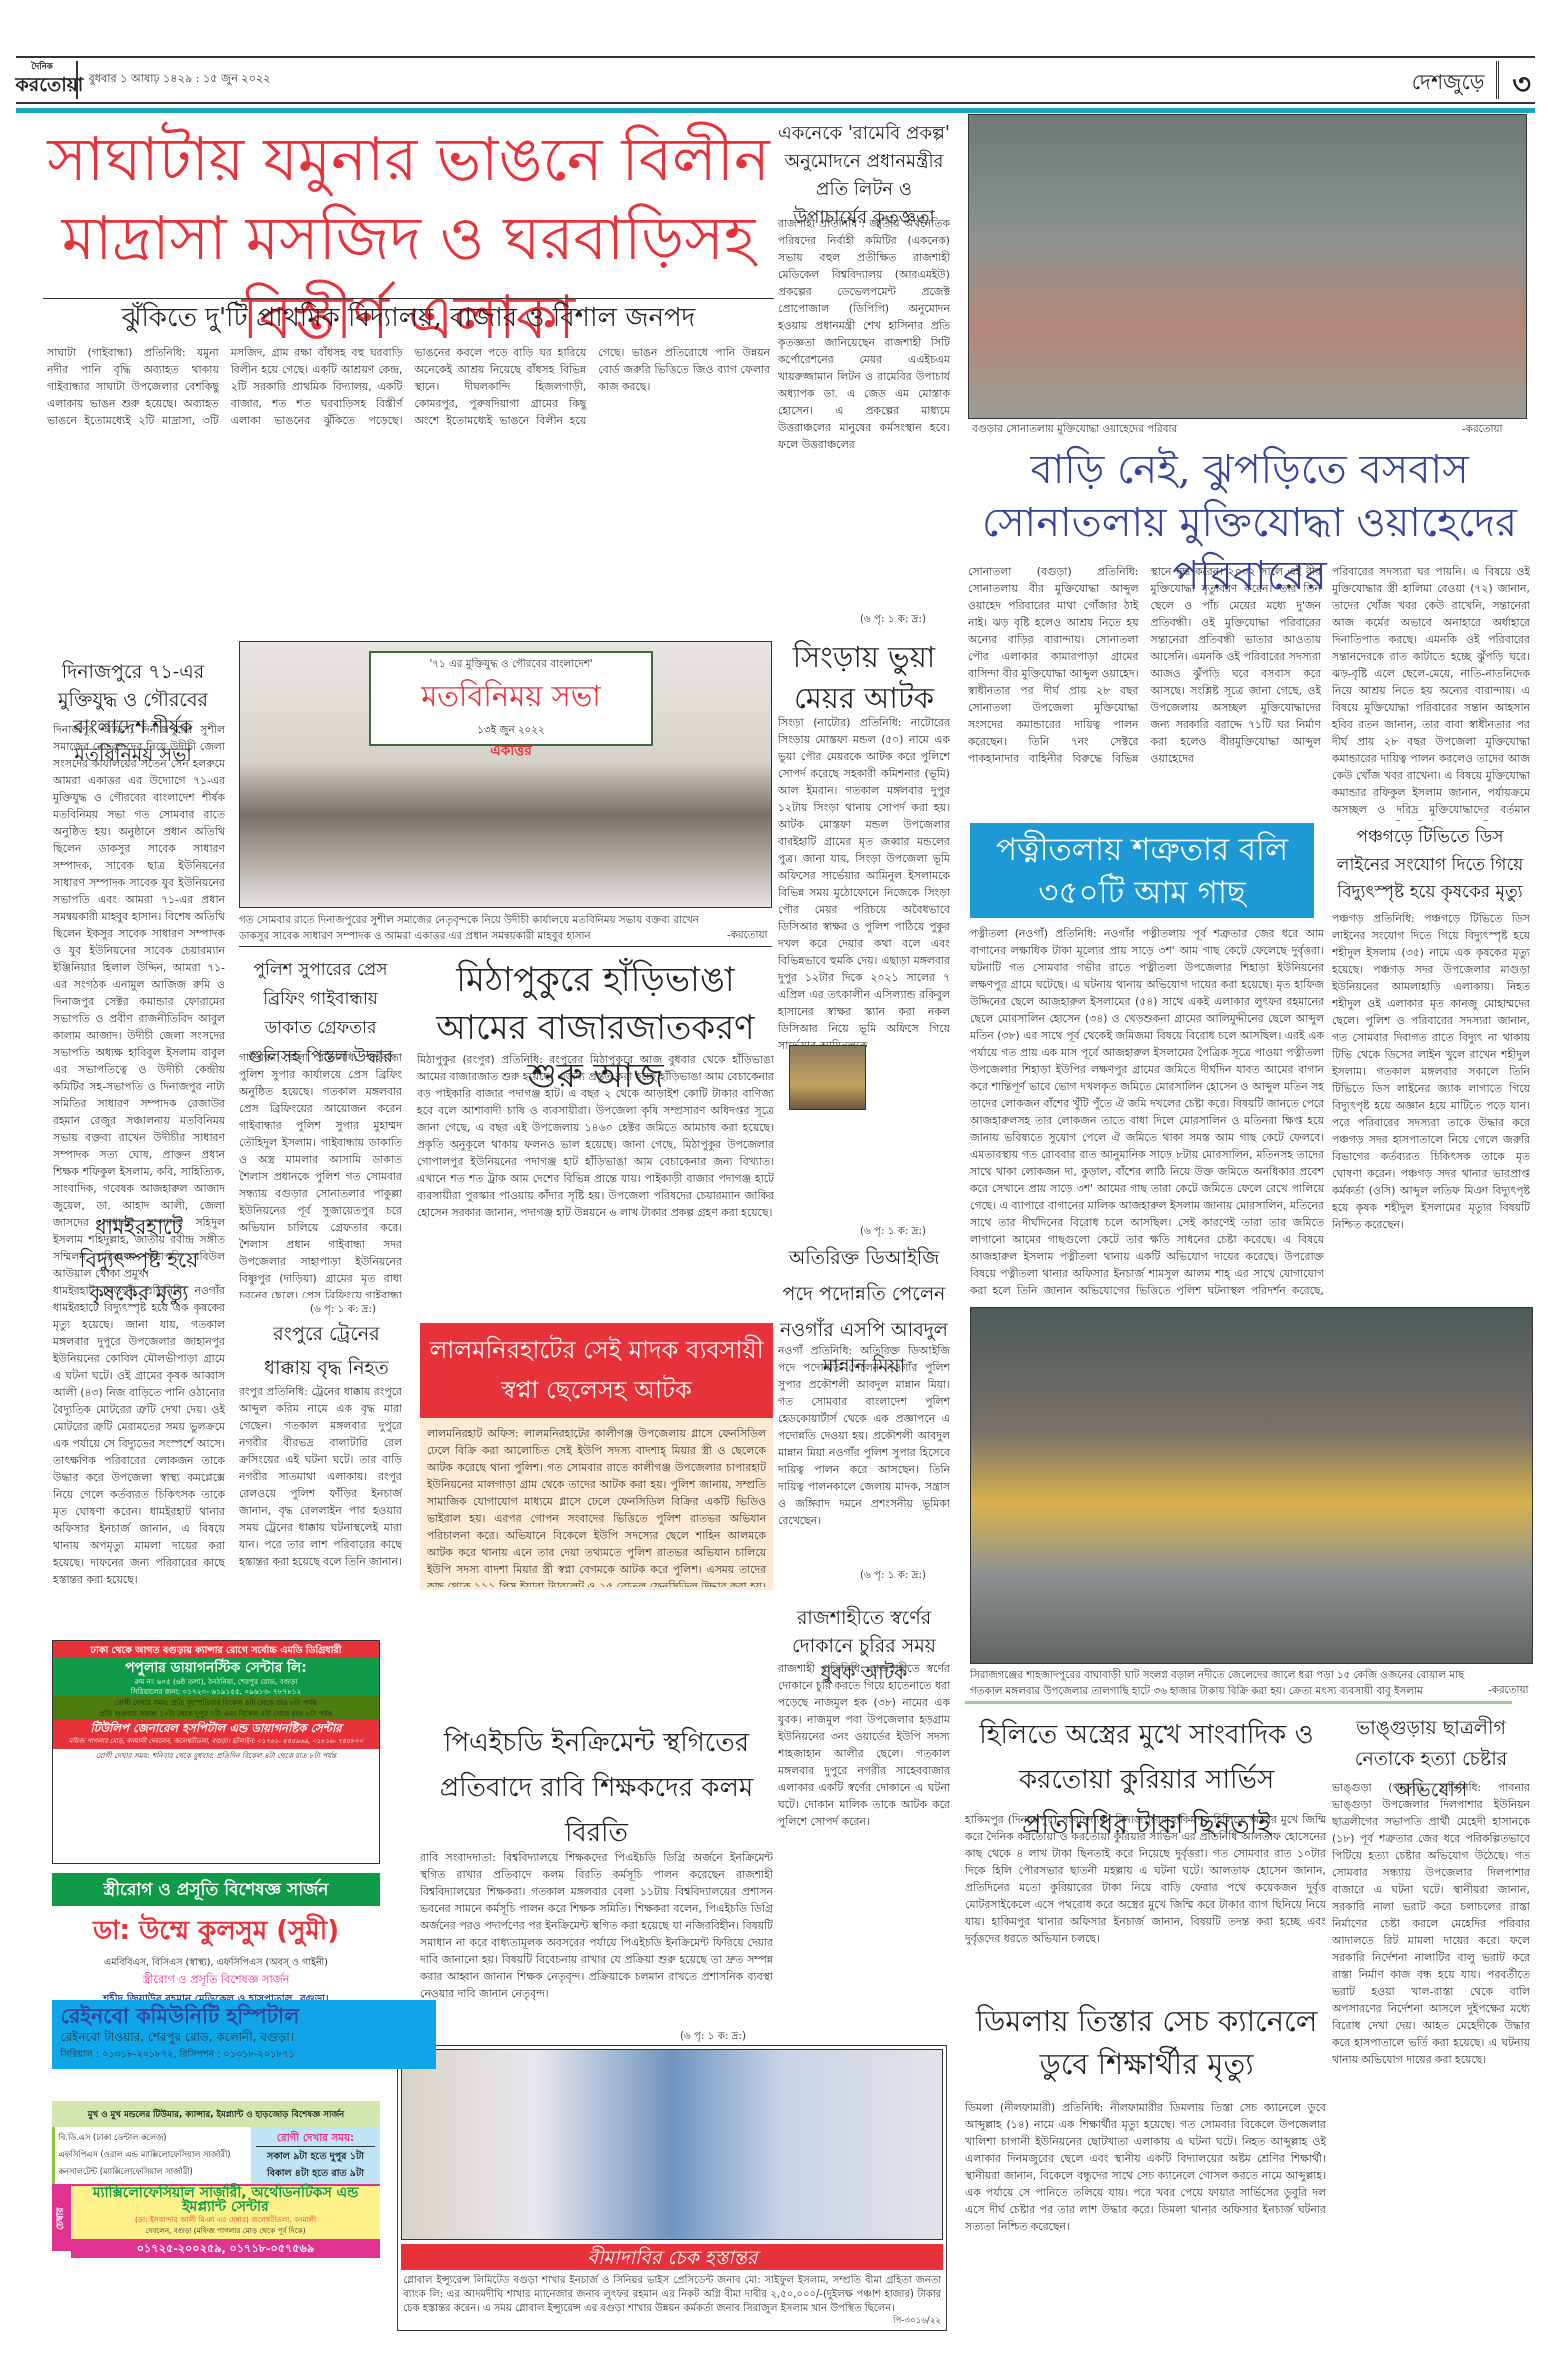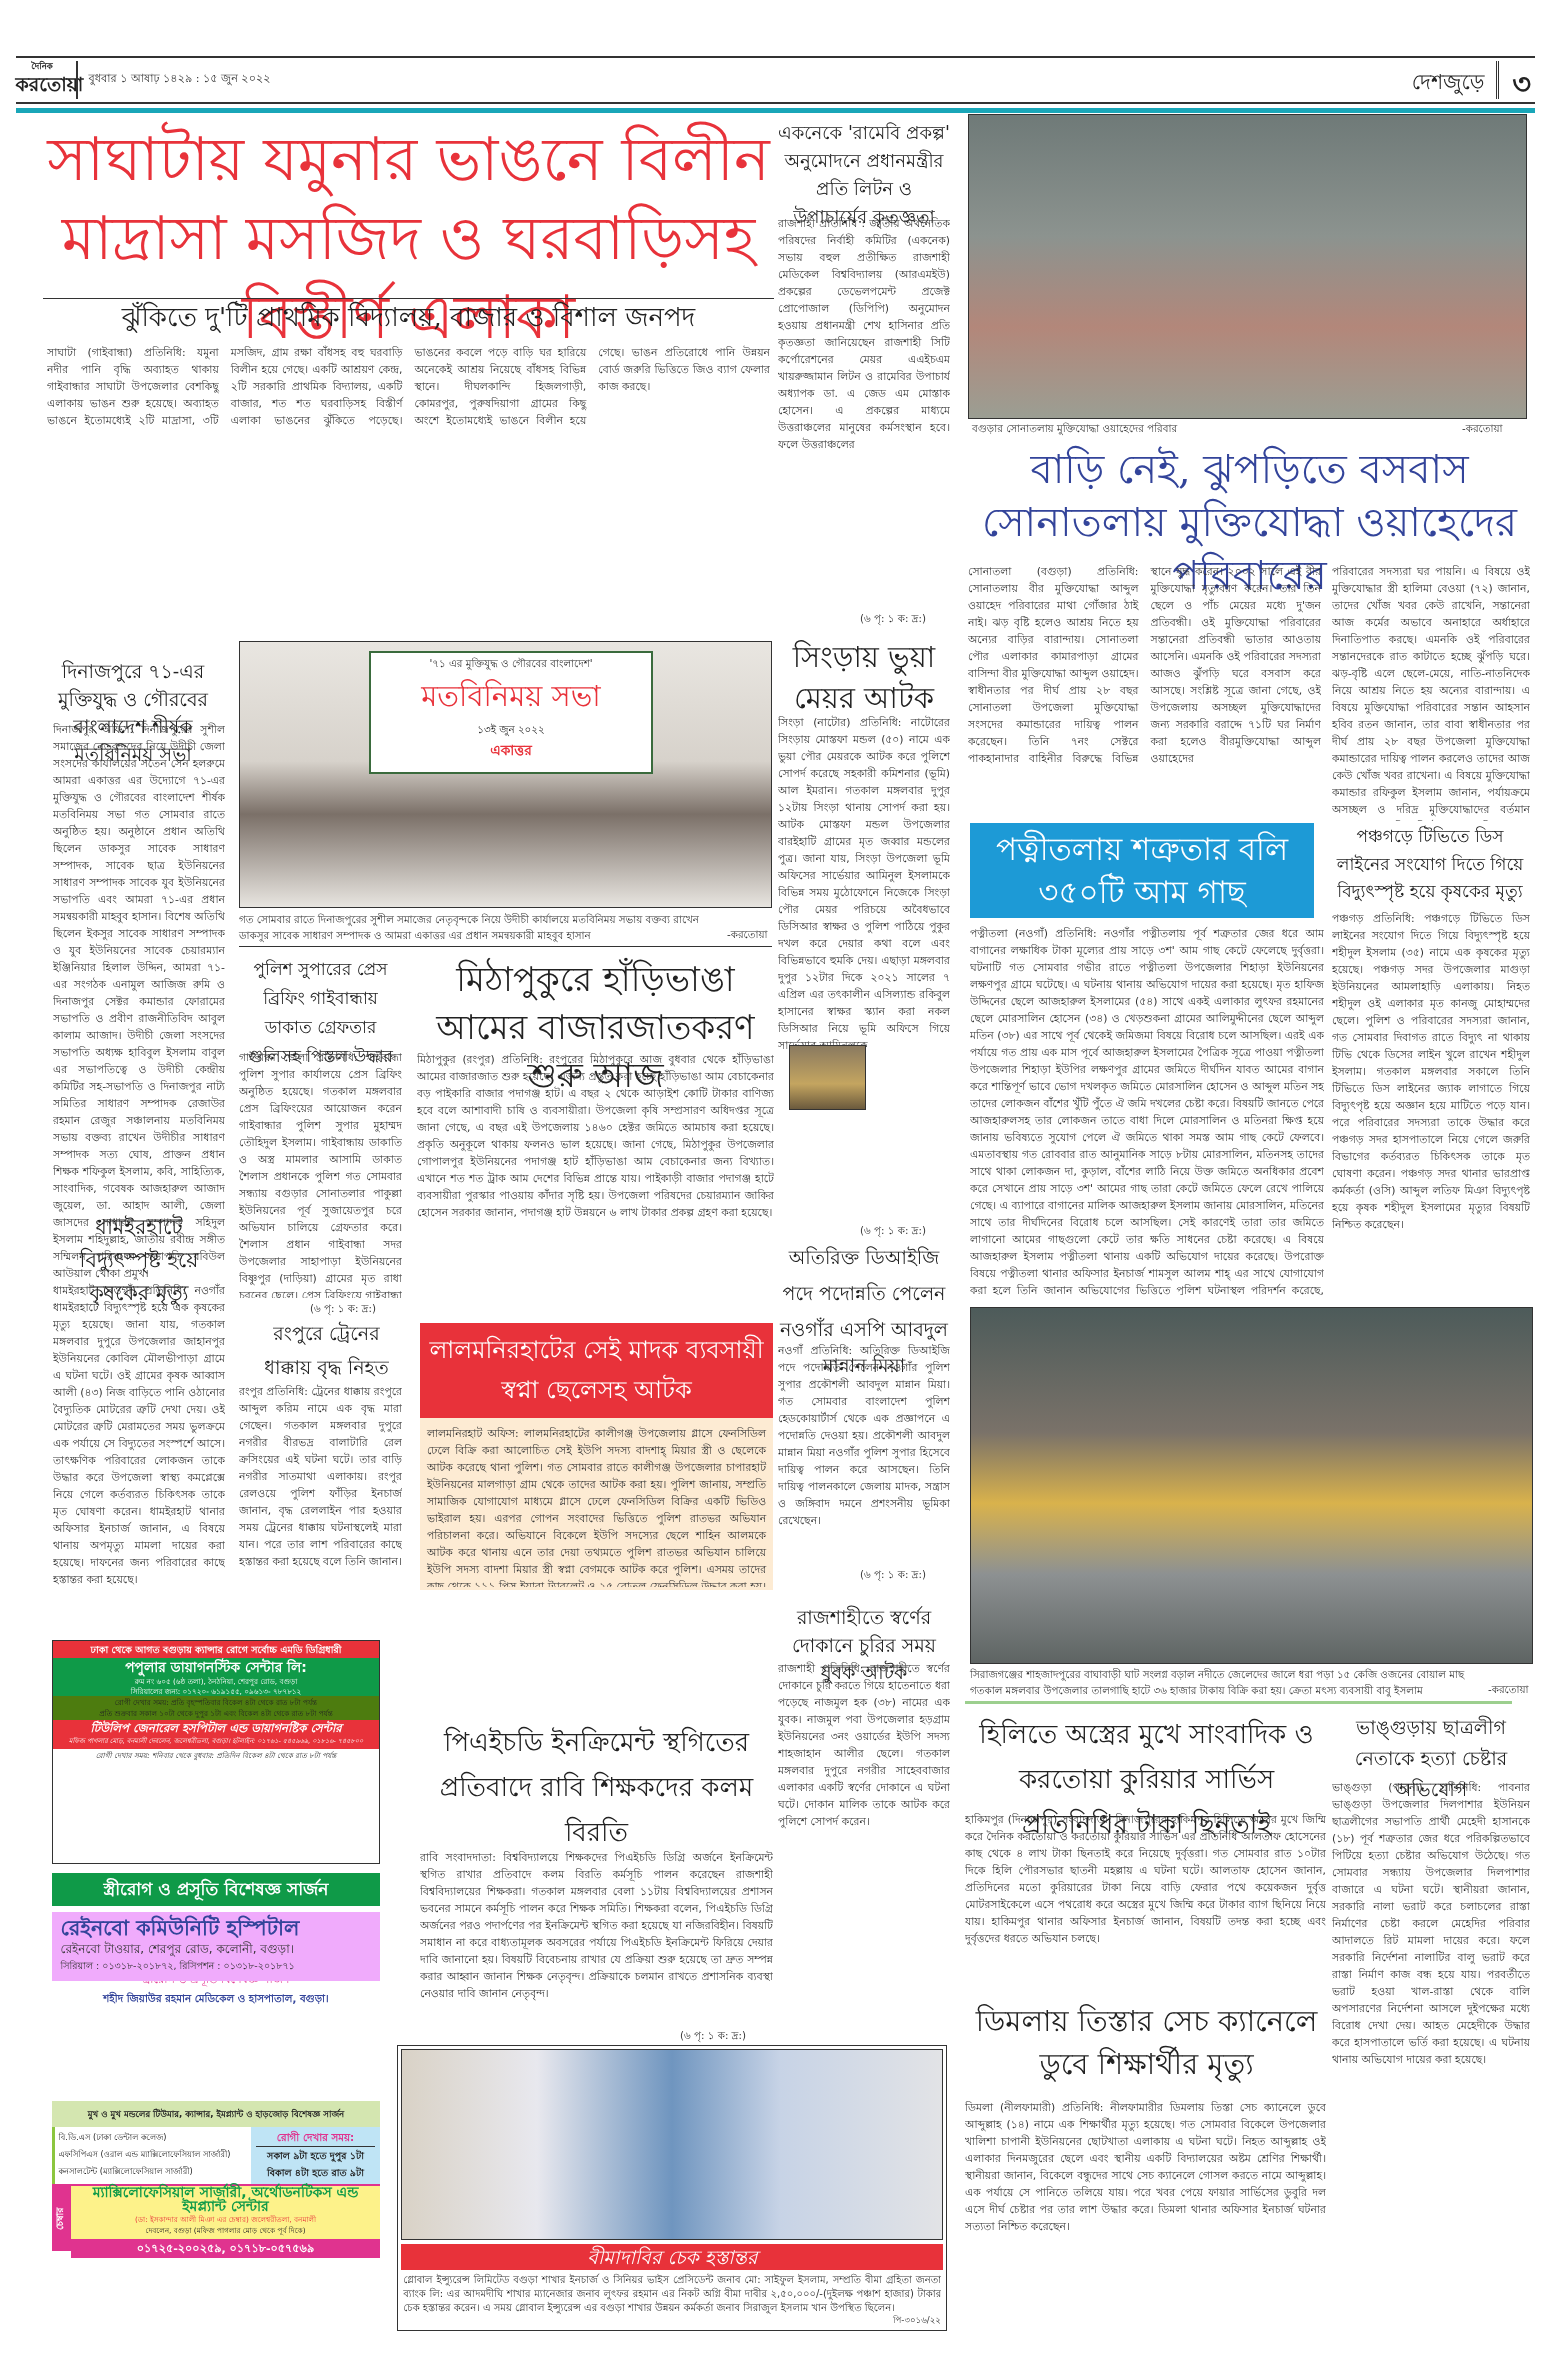--- a/index.html
+++ b/index.html
@@ -41,21 +41,21 @@
 <div class="abs cap" style="left:1462px;top:421px;">-করতোয়া</div>
 
 <div class="abs hd" style="left:968px;top:443px;width:563px;font-size:40px;color:#33449a;line-height:53px;">বাড়ি নেই, ঝুপড়িতে বসবাস সোনাতলায় মুক্তিযোদ্ধা ওয়াহেদের পরিবারের</div>
 <div class="abs txt" style="left:968px;top:563px;width:353px;height:258px;column-count:2;column-gap:12px;">সোনাতলা (বগুড়া) প্রতিনিধি: সোনাতলায় বীর মুক্তিযোদ্ধা আব্দুল ওয়াহেদ পরিবারের মাথা গোঁজার ঠাই নাই। ঝড় বৃষ্টি হলেও আশ্রয় নিতে হয় অন্যের বাড়ির বারান্দায়। সোনাতলা পৌর এলাকার কামারপাড়া গ্রামের বাসিন্দা বীর মুক্তিযোদ্ধা আব্দুল ওয়াহেদ। স্বাধীনতার পর দীর্ঘ প্রায় ২৮ বছর সোনাতলা উপজেলা মুক্তিযোদ্ধা সংসদের কমান্ডারের দায়িত্ব পালন করেছেন। তিনি ৭নং সেক্টরে পাকহানাদার বাহিনীর বিরুদ্ধে বিভিন্ন স্থানে যুদ্ধ করেন। ২০০২ সালে এই বীর মুক্তিযোদ্ধা মৃত্যুবরণ করেন। তার তিন ছেলে ও পাঁচ মেয়ের মধ্যে দু'জন প্রতিবন্ধী। ওই মুক্তিযোদ্ধা পরিবারের সন্তানেরা প্রতিবন্ধী ভাতার আওতায় আসেনি। এমনকি ওই পরিবারের সদস্যরা আজও ঝুঁপড়ি ঘরে বসবাস করে আসছে। সংশ্লিষ্ট সূত্রে জানা গেছে, ওই উপজেলায় অসচ্ছল মুক্তিযোদ্ধাদের জন্য সরকারি বরাদ্দে ৭১টি ঘর নির্মাণ করা হলেও বীরমুক্তিযোদ্ধা আব্দুল ওয়াহেদের</div>
 <div class="abs txt" style="left:1332px;top:563px;width:198px;height:258px;">পরিবারের সদস্যরা ঘর পায়নি। এ বিষয়ে ওই মুক্তিযোদ্ধার স্ত্রী হালিমা বেওয়া (৭২) জানান, তাদের খোঁজ খবর কেউ রাখেনি, সন্তানেরা আজ কর্মের অভাবে অনাহারে অর্ধাহারে দিনাতিপাত করছে। এমনকি ওই পরিবারের সন্তানদেরকে রাত কাটাতে হচ্ছে ঝুঁপড়ি ঘরে। ঝড়-বৃষ্টি এলে ছেলে-মেয়ে, নাতি-নাতনিদেক নিয়ে আশ্রয় নিতে হয় অন্যের বারান্দায়। এ বিষয়ে মুক্তিযোদ্ধা পরিবারের সন্তান আহসান হবিব রতন জানান, তার বাবা স্বাধীনতার পর দীর্ঘ প্রায় ২৮ বছর উপজেলা মুক্তিযোদ্ধা কমান্ডারের দায়িত্ব পালন করলেও তাদের আজ কেউ খোঁজ খবর রাখেনা। এ বিষয়ে মুক্তিযোদ্ধা কমান্ডার রফিকুল ইসলাম জানান, পর্যায়ক্রমে অসচ্ছল ও দরিদ্র মুক্তিযোদ্ধাদের বর্তমান সরকার ঘরবাড়ি নির্মাণ করে দিচ্ছে। যা ভবিষ্যতেও চলমান থাকবে। এ বিষয়ে উপজেলা নির্বাহী কর্মকর্তা সাদিয়া আফরিন জানান, এ বিষয়ে কেউ তাকে অবগত করেনি।</div>
 
 <div class="abs hd" style="left:34px;top:658px;width:198px;font-size:19px;line-height:27.5px;">দিনাজপুরে ৭১-এর মুক্তিযুদ্ধ ও গৌরবের বাংলাদেশ শীর্ষক মতবিনিময় সভা</div>
 <div class="abs txt" style="left:53px;top:721px;width:172px;height:568px;">দিনাজপুর অফিস: দিনাজপুরের সুশীল সমাজের নেতৃবৃন্দদের নিয়ে উদীচী জেলা সংসদের কার্যালয়ের সতেন সেন হলরুমে আমরা একাত্তর এর উদ্যোগে ৭১-এর মুক্তিযুদ্ধ ও গৌরবের বাংলাদেশ শীর্ষক মতবিনিময় সভা গত সোমবার রাতে অনুষ্ঠিত হয়। অনুষ্ঠানে প্রধান অতিথি ছিলেন ডাকসুর সাবেক সাধারণ সম্পাদক, সাবেক ছাত্র ইউনিয়নের সাধারণ সম্পাদক সাবেক যুব ইউনিয়নের সভাপতি এবং আমরা ৭১-এর প্রধান সমন্বয়কারী মাহবুব হাসান। বিশেষ অতিথি ছিলেন ইকসুর সাবেক সাধারণ সম্পাদক ও যুব ইউনিয়নের সাবেক চেয়ারম্যান ইঞ্জিনিয়ার হিলাল উদ্দিন, আমরা ৭১-এর সংগঠক এনামুল আজিজ রুমি ও দিনাজপুর সেক্টর কমান্ডার ফোরামের সভাপতি ও প্রবীণ রাজনীতিবিদ আবুল কালাম আজাদ। উদীচী জেলা সংসদের সভাপতি অধ্যক্ষ হাবিবুল ইসলাম বাবুল এর সভাপতিত্বে ও উদীচী কেন্দ্রীয় কমিটির সহ-সভাপতি ও দিনাজপুর নাট্য সমিতির সাধারণ সম্পাদক রেজাউর রহমান রেজুর সঞ্চালনায় মতবিনিময় সভায় বক্তব্য রাখেন উদীচীর সাধারণ সম্পাদক সত্য ঘোষ, প্রাক্তন প্রধান শিক্ষক শফিকুল ইসলাম, কবি, সাহিত্যিক, সাংবাদিক, গবেষক আজহারুল আজাদ জুয়েল, ডা. আহাদ আলী, জেলা জাসদের সাধারণ সম্পাদক সহিদুল ইসলাম শহিদুল্লাহ, জাতীয় রবীন্দ্র সঙ্গীত সম্মিলন পরিষদের সভাপতি রবিউল আউয়াল খোকা প্রমুখ।</div>
 
 <div class="abs photo" style="left:239px;top:641px;width:533px;height:267px;background:linear-gradient(180deg,#e9e6e1 0%,#d7d2cb 45%,#7b7068 65%,#e8e5e0 100%);">
-  <div class="abs" style="left:129px;top:8.6px;width:284px;height:123px;background:#fff;border:2.6px solid #3a6b3d;text-align:center;">
+  <div class="abs" style="left:129px;top:8.6px;width:284px;height:95px;background:#fff;border:2.6px solid #3a6b3d;text-align:center;">
     <div style="font-size:10.3px;color:#333;margin-top:3.4px;">'৭১ এর মুক্তিযুদ্ধ ও গৌরবের বাংলাদেশ'</div>
     <div style="font-size:29px;color:#e8323a;font-family:'DejaVu Serif',serif;">মতবিনিময় সভা</div>
     <div style="font-size:10.3px;">১৩ই জুন ২০২২</div>
     <div style="font-size:13.8px;color:#e8323a;font-weight:bold;">একাত্তর</div>
   </div>
 </div>
 <div class="abs cap" style="left:239px;top:912px;width:482px;">গত সোমবার রাতে দিনাজপুরের সুশীল সমাজের নেতৃবৃন্দকে নিয়ে উদীচী কার্যালয়ে মতবিনিময় সভায় বক্তব্য রাখেন ডাকসুর সাবেক সাধারণ সম্পাদক ও আমরা একাত্তর এর প্রধান সমন্বয়কারী মাহবুব হাসান</div>
 <div class="abs cap" style="left:727px;top:927px;">-করতোয়া</div>
 <div class="abs rule" style="left:239px;top:946px;width:533px;height:0.9px;"></div>
 
@@ -146,21 +146,21 @@
 </div>
 
 <div class="abs" style="left:52px;top:1873px;width:328px;height:163px;">
   <div style="background:#0f9a48;color:#fff;text-align:center;font-size:17px;line-height:33px;font-weight:bold;">স্ত্রীরোগ ও প্রসূতি বিশেষজ্ঞ সার্জন</div>
   <div style="color:#e8323a;text-align:center;font-size:26px;font-weight:bold;line-height:48px;">ডা: উম্মে কুলসুম (সুমী)</div>
   <div style="text-align:center;font-size:9.5px;line-height:15.5px;">এমবিবিএস, বিসিএস (স্বাস্থ্য), এফসিপিএস (অবস্ ও গাইনী)</div>
   <div style="text-align:center;font-size:11.2px;color:#e0338f;line-height:19px;">স্ত্রীরোগ ও প্রসূতি বিশেষজ্ঞ সার্জন</div>
   <div style="text-align:center;font-size:10.3px;color:#33449a;font-weight:bold;line-height:19px;">শহীদ জিয়াউর রহমান মেডিকেল ও হাসপাতাল, বগুড়া।</div>
 </div>
 
-<div class="abs" style="left:52px;top:1912px;width:328px;height:69px;background:#f0abfc;padding:3.4px 8.6px;">
+<div class="abs" style="left:52px;top:2000px;width:384px;height:69px;background:#0ea5e9;padding:3.4px 8.6px;">
   <div style="color:#33449a;font-size:20.6px;font-weight:bold;line-height:26px;">রেইনবো কমিউনিটি হস্পিটাল</div>
   <div style="color:#333;font-size:12px;line-height:17px;">রেইনবো টাওয়ার, শেরপুর রোড, কলোনী, বগুড়া।</div>
   <div style="color:#333;font-size:9.5px;line-height:15.5px;">সিরিয়াল : ০১৩১৮-২০১৮৭২, রিসিপশন : ০১৩১৮-২০১৮৭১</div>
 </div>
 
 <div class="abs" style="left:52px;top:2101px;width:328px;height:220px;">
   <div style="background:#d4e6b0;font-size:8.6px;text-align:center;line-height:26px;font-weight:bold;">মুখ ও মুখ মন্ডলের টিউমার, ক্যান্সার, ইমপ্ল্যান্ট ও হাড়জোড় বিশেষজ্ঞ সার্জন</div>
   <div style="display:flex;height:57px;">
     <div style="flex:1;border-left:3.4px solid #8cc63f;padding:1.7px 3.4px;font-size:8.2px;line-height:17px;">
       <div>বি.ডি.এস (ঢাকা ডেন্টাল কলেজ)</div>

